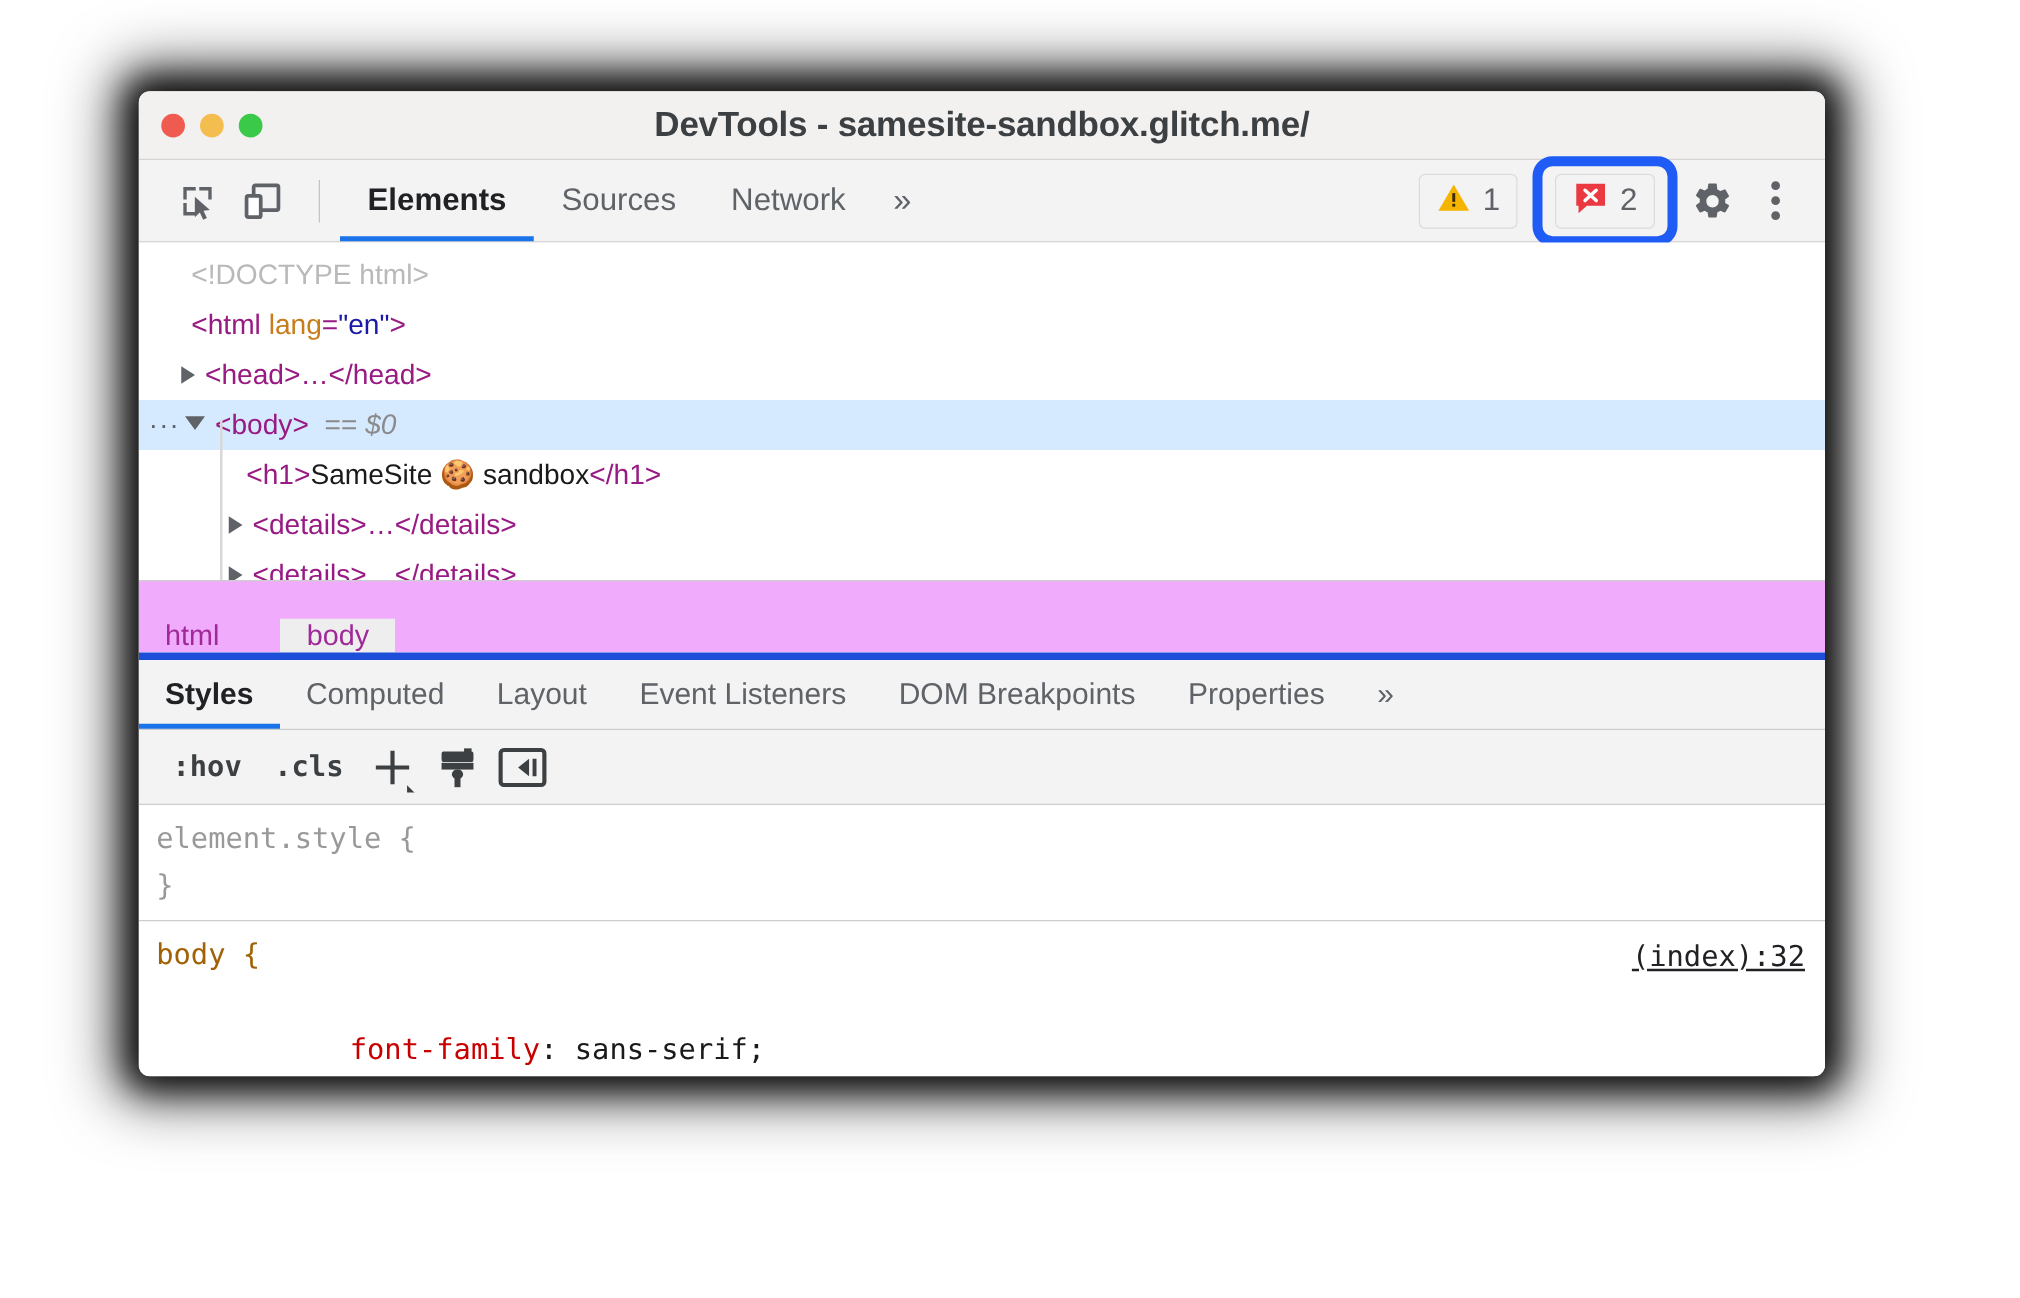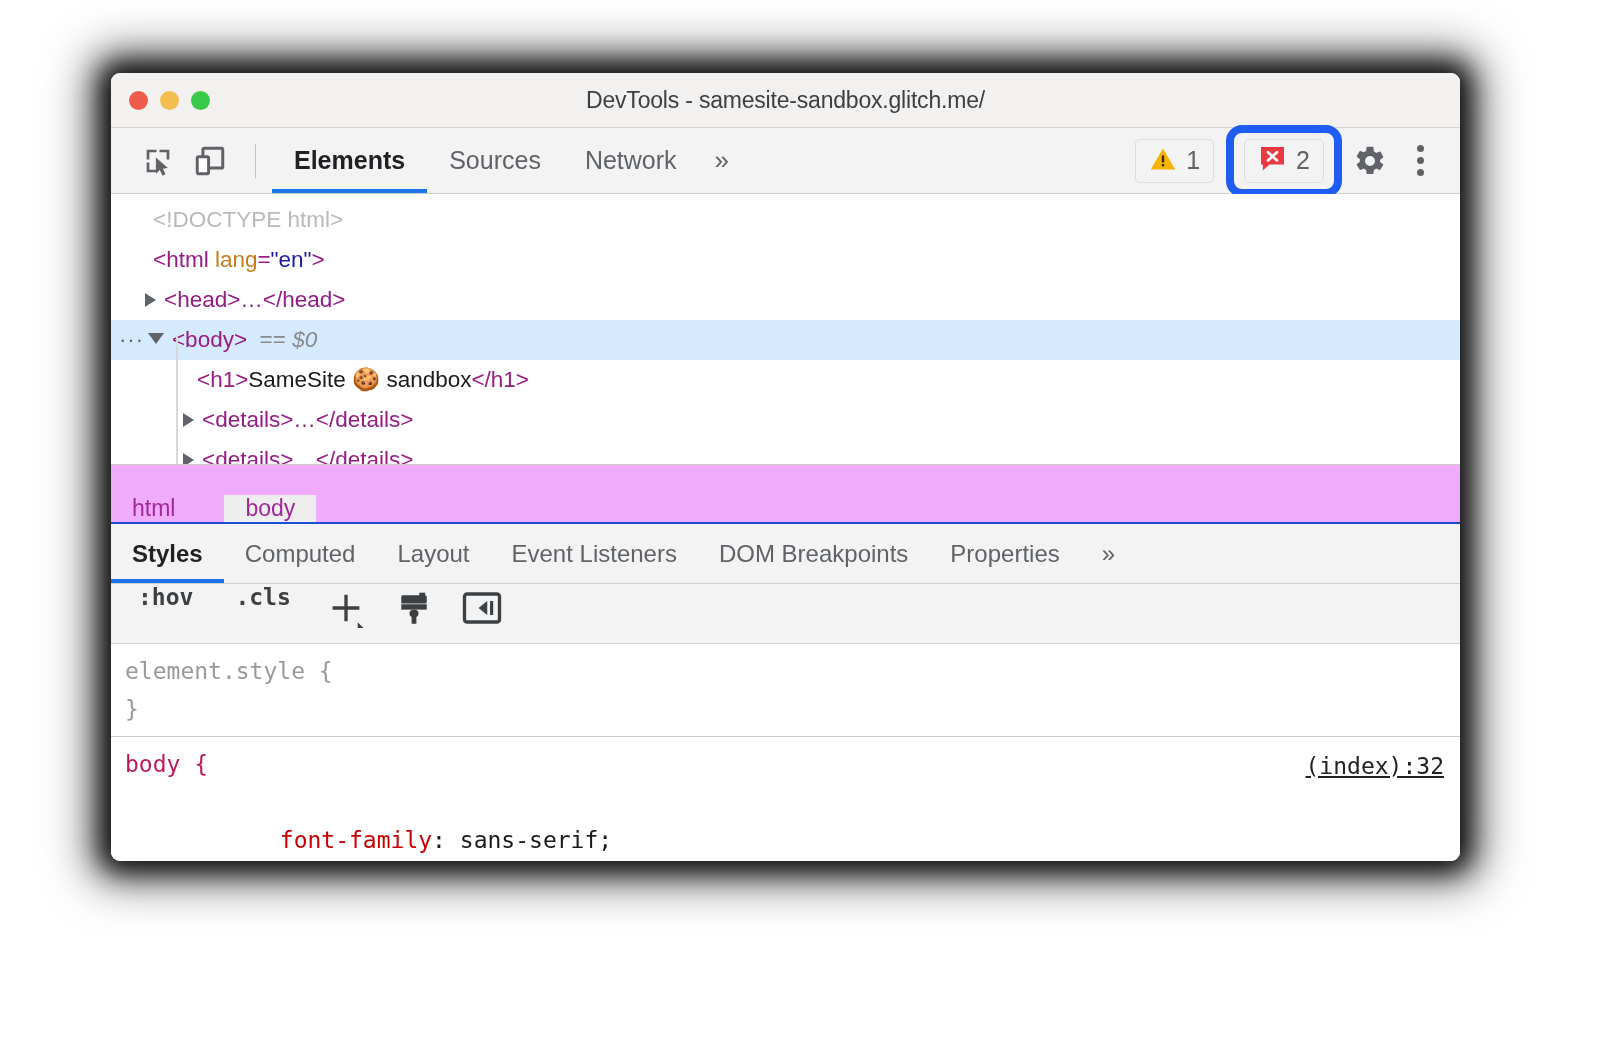--- a/index.html
+++ b/index.html
@@ -39,22 +39,22 @@
     margin-left: 18px;
   }
   .dot { width: 19px; height: 19px; border-radius: 50%; }
   .dot.red    { background: #f05b50; }
   .dot.yellow { background: #f4bd4f; }
   .dot.green  { background: #3bc94a; }
   #window-title {
     position: absolute;
     left: 0; right: 0;
     text-align: center;
-    font-size: 23px;
-    font-weight: normal;
+    font-size: 28px;
+    font-weight: bold;
     color: #3c4043;
     letter-spacing: -0.2px;
     pointer-events: none;
   }
 
   
   #main-toolbar {
     height: 66px;
     background: #f3f3f3;
     border-bottom: 1px solid #cdcdcd;
@@ -210,21 +210,21 @@
     font-family: "Liberation Sans", sans-serif;
     color: #a0299a;
     cursor: pointer;
   }
   .crumb.active { background: #eeeeee; }
 
   
   #sidebar-tabs {
     height: 62px;
     background: #f3f3f3;
-    border-top: 2px solid #1d4ed8;
+    border-top: 6px solid #1d4ed8;
     border-bottom: 1px solid #cdcdcd;
     display: flex; align-items: stretch;
     flex: 0 0 auto;
   }
   .side-tab {
     display: flex; align-items: center;
     padding: 0 21px;
     font-size: 24px;
     color: #5f6368;
     cursor: pointer;
@@ -251,22 +251,22 @@
     border: none;
     outline: none;
     font-size: 24px;
     font-family: "Liberation Sans", sans-serif;
     color: #202124;
     padding-left: 18px;
     border-right: 1px solid #cdcdcd;
   }
   #filter-input::placeholder { color: #737373; }
   #filter-tools {
-    display: flex; 
-    gap: 20px;
+    display: flex; align-items: center;
+    gap: 4px;
     padding: 0 12px 0 16px;
   }
   .ftool {
     font-family: "DejaVu Sans Mono", monospace;
     font-size: 23px;
     font-weight: bold;
     color: #3c4043;
     padding: 0 11px;
     cursor: pointer;
   }
@@ -285,21 +285,21 @@
     line-height: 38px;
     overflow: hidden;
   }
   .rule-block {
     padding: 8px 0 8px 14px;
     border-bottom: 1px solid #cdcdcd;
     position: relative;
   }
   .rule-line { white-space: pre; }
   .dim { color: #999999; }
-  .sel { color: #be185d; }
+  .sel { color: #a16207; }
   .prop { color: #c80000; }
   .pval { color: #1a1a1a; }
   .source-link {
     position: absolute;
     right: 16px; top: 10px;
     font-size: 23px;
     color: #202124;
     text-decoration: underline;
     cursor: pointer;
   }

